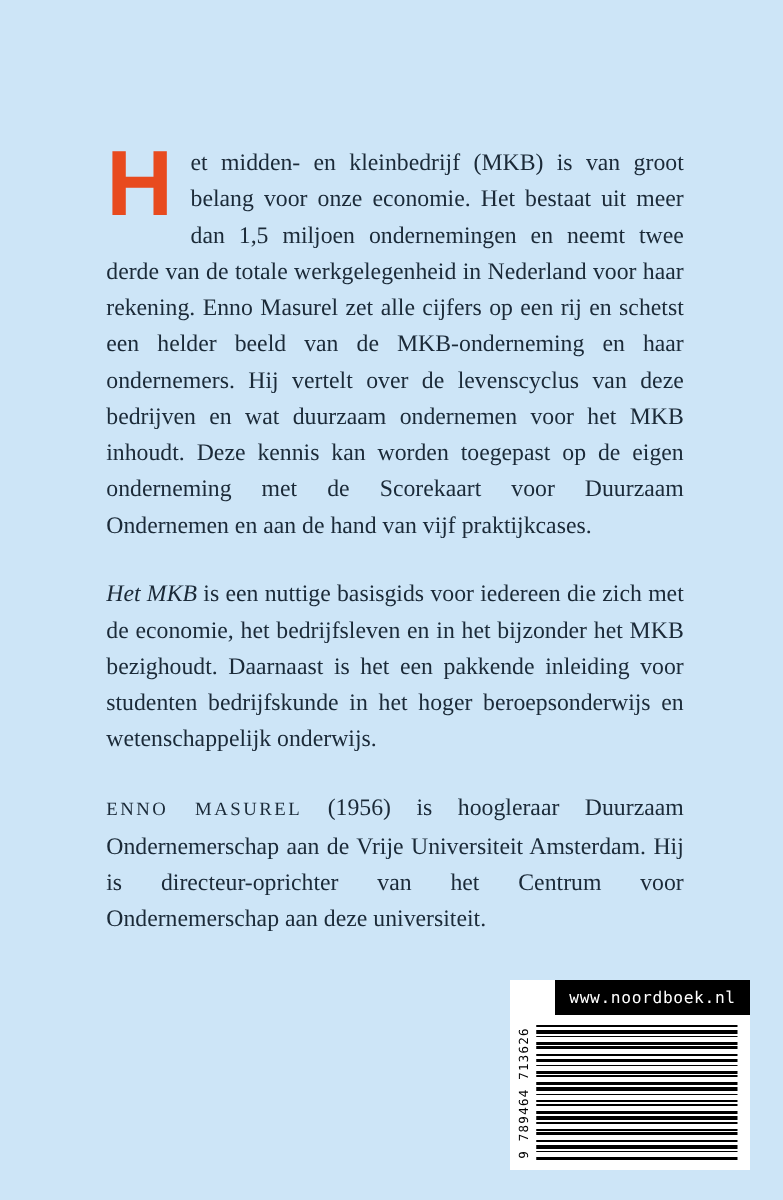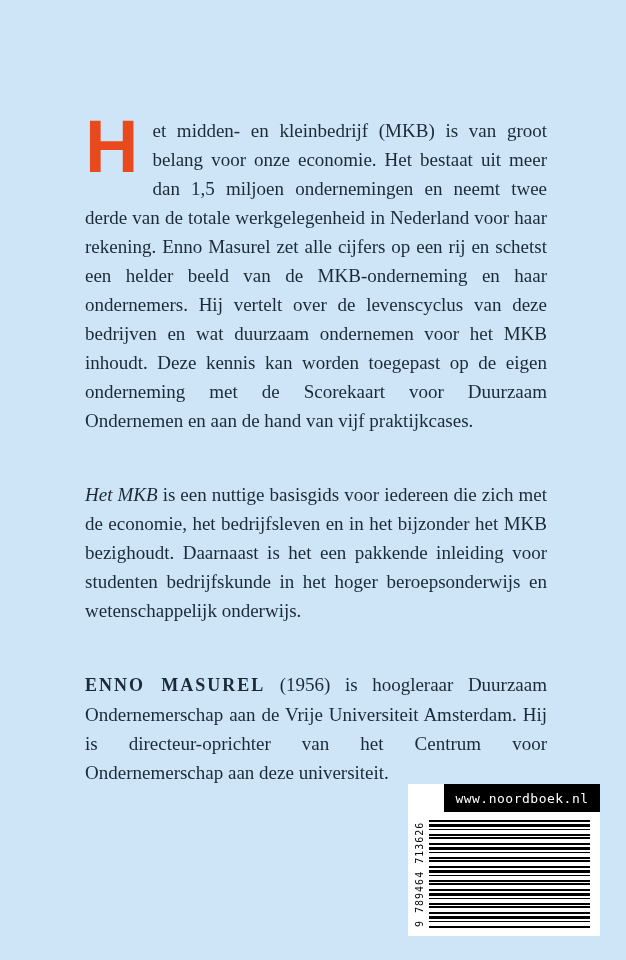--- a/index.html
+++ b/index.html
@@ -25,40 +25,40 @@
     width: 462px;
     color: #1b2a38;
     font-size: 19px;
     line-height: 29px;
   }
   .para {
     margin: 0;
     text-align: justify;
   }
   .para + .para {
-    margin-top: 45px;
+    margin-top: 26px;
   }
   .dropcap {
     float: left;
     font-family: "Liberation Sans", sans-serif;
     font-weight: 700;
     font-size: 74px;
     line-height: 56px;
     color: #e84a1e;
     margin: 3px 14px 0 0;
     letter-spacing: 0;
   }
   .lead-italic {
     font-style: italic;
   }
   .author-name {
     font-family: "Liberation Serif", serif;
-    font-size: 18px;
+    font-size: 15px;
     letter-spacing: 2px;
-    font-weight: 700;
+    font-weight: 400;
   }
   
   .pub-box {
     position: absolute;
     right: 26px;
     bottom: 24px;
     width: 192px;
     height: 152px;
     background: #ffffff;
     display: flex;

